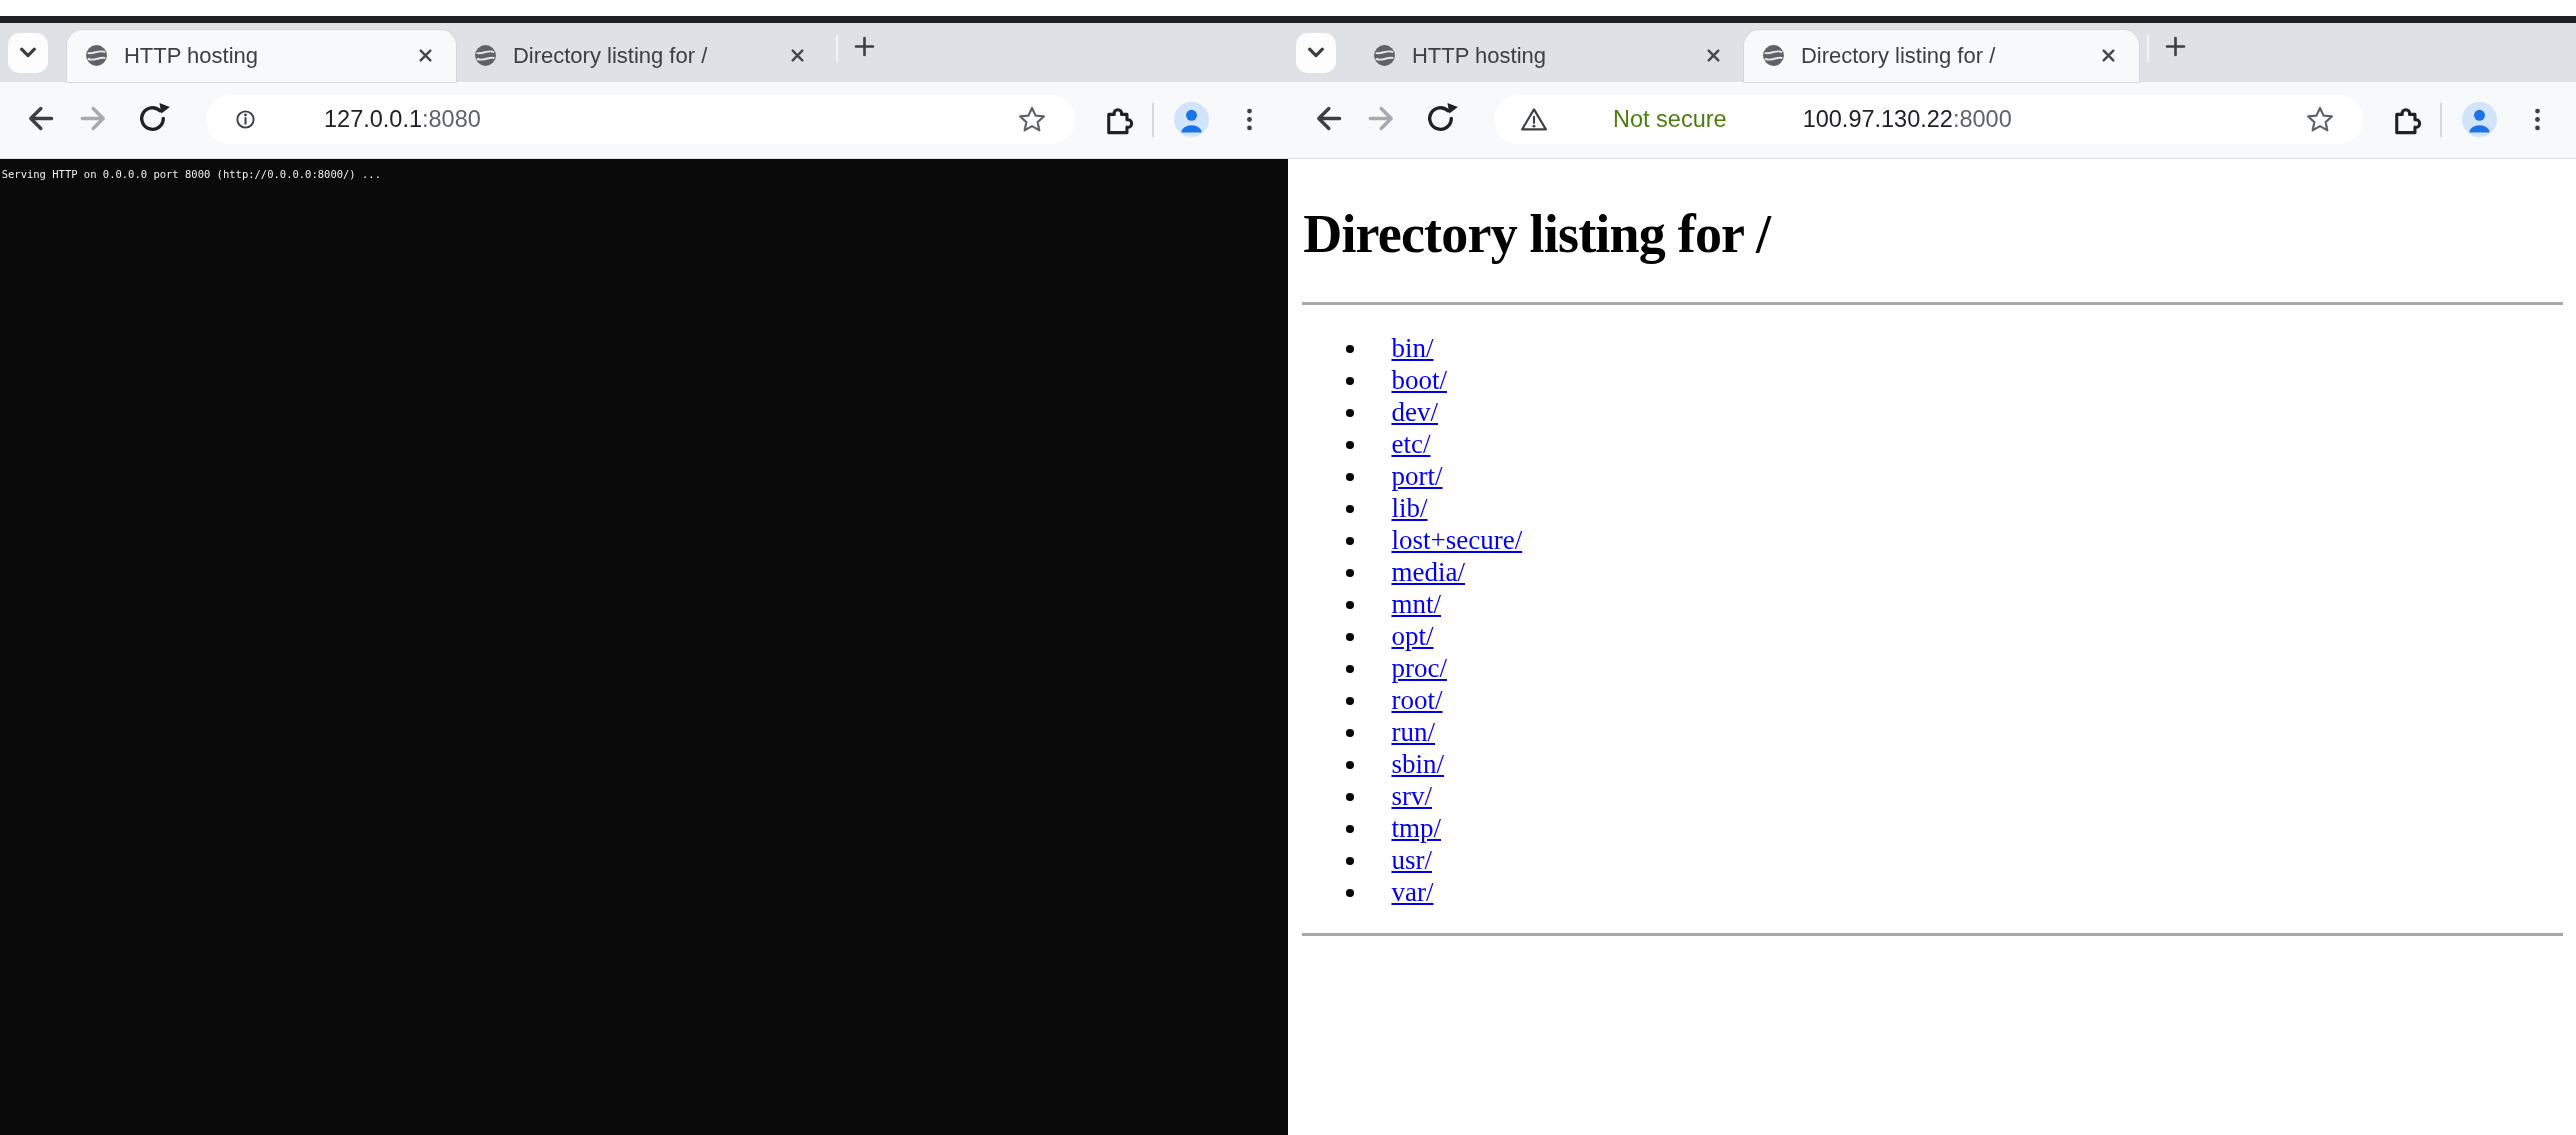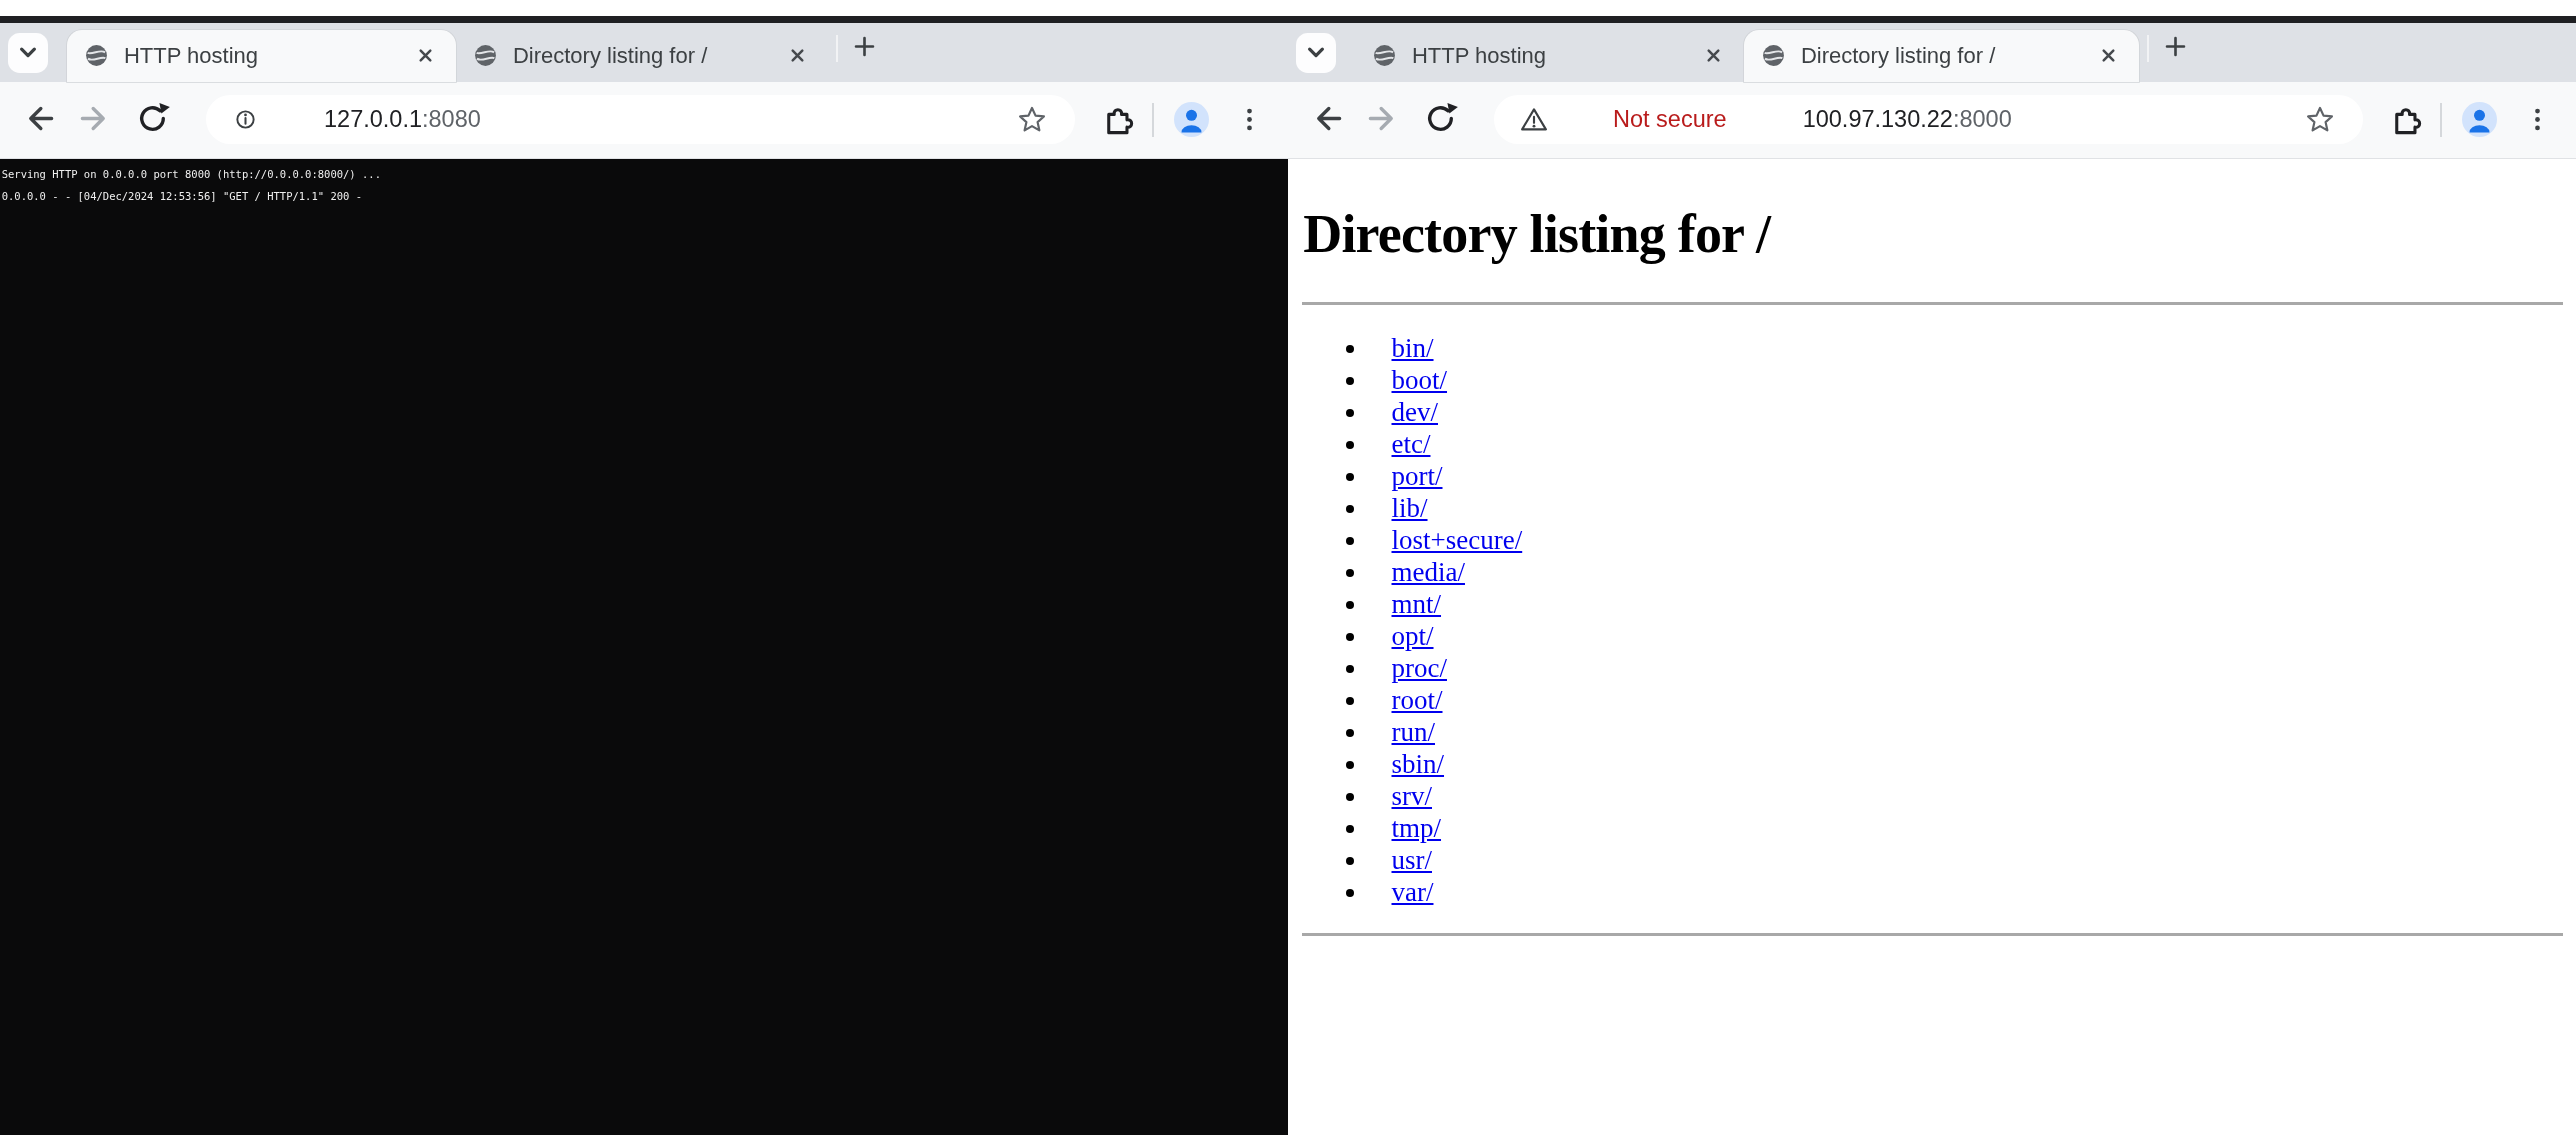--- a/index.html
+++ b/index.html
@@ -56,21 +56,21 @@
     width: 37px; height: 37px; margin-right: 20px; flex: 0 0 auto;
     display: flex; align-items: center; justify-content: center; border-radius: 50%;
   }
   .omnibox {
     flex: 1 1 auto; height: 49px; background: var(--omnibox_bg); border-radius: 24.4px;
     margin-left: 15px; display: flex; align-items: center; padding: 0 15px 0 25px;
     overflow: hidden;
     gap: 47px;
   }
   .omnibox .site-icon { flex: 0 0 auto; margin-right: 17px; display: flex; }
-  .security-label { font-size: 23.5px; color: #b91c1c; margin-right: 29px; white-space: nowrap; }
+  .security-label { font-size: 23.5px; color: #4d7c0f; margin-right: 29px; white-space: nowrap; }
   .url-text { font-size: 23.5px; color: #202124; white-space: nowrap; }
   .url-text .url-port { color: var(--url_dim); }
   .omnibox-spacer { flex: 1 1 auto; }
   .bookmark-btn { flex: 0 0 auto; display: flex; margin-right: 11.8px; }
   .toolbar-right { flex: 0 0 auto; display: flex; align-items: center; }
   .ext-btn { margin-left: 25px; display: flex; }
   .toolbar-sep { width: 1.7px; height: 34px; background: #d5d8db; margin-left: 17px; }
   .avatar-btn { margin-left: 20px; display: flex; }
   .menu-btn { margin-left: 22px; width: 37px; display: flex; justify-content: center; }
 
@@ -212,21 +212,20 @@
             <circle cx="24" cy="13" r="3.1" fill="#3c4043"></circle>
             <circle cx="24" cy="24" r="3.1" fill="#3c4043"></circle>
             <circle cx="24" cy="35" r="3.1" fill="#3c4043"></circle>
           </svg>
       </span>
     </div>
   </div>
 
   <div class="content" id="terminal-content">
     <pre>Serving HTTP on 0.0.0.0 port 8000 (http://0.0.0.0:8000/) ...</pre>
-    <pre>0.0.0.0 - - [04/Dec/2024 12:53:56] "GET / HTTP/1.1" 200 -</pre>
   </div>
 </div>
 
 <div class="browser-window" id="window-right">
   <div class="frame-edge"></div>
 
   <div class="tabstrip">
     <div class="tab-search-btn">
       <span>
         <svg viewBox="0 0 48 48" width="34" height="34">

